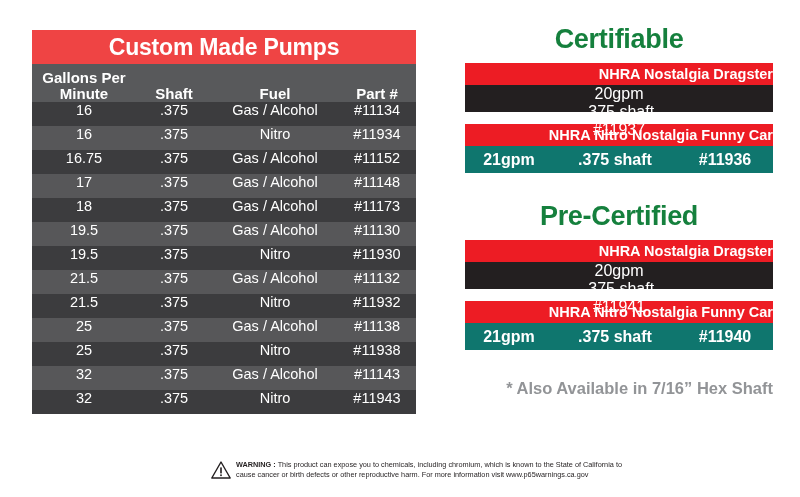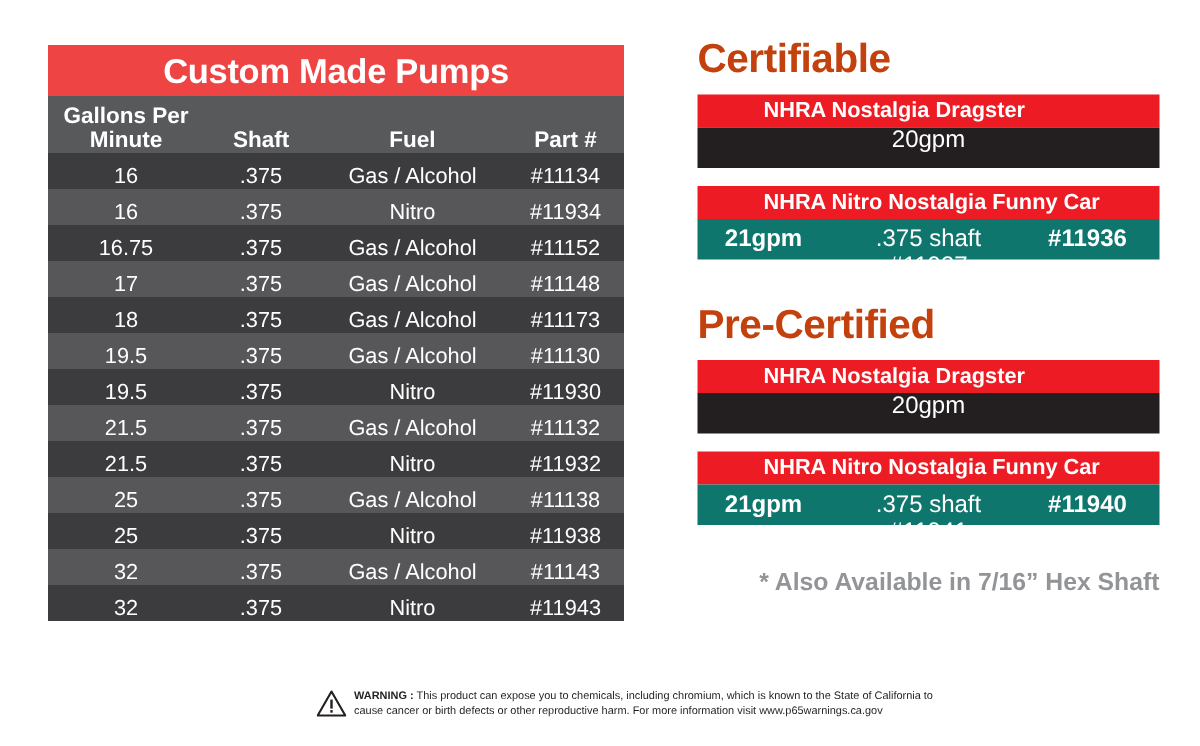--- a/index.html
+++ b/index.html
@@ -42,21 +42,21 @@
     height: 38px;
     align-items: flex-end;
   }
   .lt-head .cell {
     text-align: center;
     line-height: 16px;
   }
   .lt-row {
     display: flex;
     height: 24px;
-    align-items: flex-end;
+    align-items: flex-start;
     color: #ffffff;
     font-size: 14.5px;
   }
   .lt-row.dark { background: #3c3c3e; }
   .lt-row.light { background: #575759; }
   .lt-row .cell {
     text-align: center;
   }
   .c-gpm   { width: 104px; }
   .c-shaft { width: 76px;  }
@@ -64,50 +64,50 @@
   .c-part  { width: 78px;  }
 
   
   #right-col {
     position: absolute;
     left: 465px;
     top: 24px;
     width: 308px;
   }
   .rt-heading {
-    text-align: left;
+    text-align: center;
     font-weight: bold;
     font-size: 27px;
-    color: #c2410c;
+    color: #15803d;
     letter-spacing: -0.3px;
     margin-bottom: 8px;
   }
   .rt-block { margin-bottom: 6px; }
   .rt-banner {
     background: #ed1c24;
     color: #ffffff;
     font-weight: bold;
     font-size: 14.5px;
-    text-align: left;
+    text-align: right;
     height: 22px;
     line-height: 22px;
     padding-left: 44px;
   }
   .rt-row {
     display: flex;
     height: 27px;
     align-items: center;
     color: #ffffff;
     font-size: 16px;
   }
   .rt-row.dark  { background: #231f20; flex-direction: column; }
   .rt-row.light { background: #0f766e; font-weight: bold; }
   .rt-row .cell { text-align: center; }
   .rc-1 { width: 88px; }
-  .rc-2 { width: 124px; margin-top: 48px; }
+  .rc-2 { width: 124px; }
   .rc-3 { width: 96px; }
   .rt-gap { height: 6px; }
   .section-gap { height: 22px; }
 
   .notes {
     margin-top: 26px;
     text-align: right;
     color: #929497;
     font-weight: bold;
     font-size: 16.5px;

